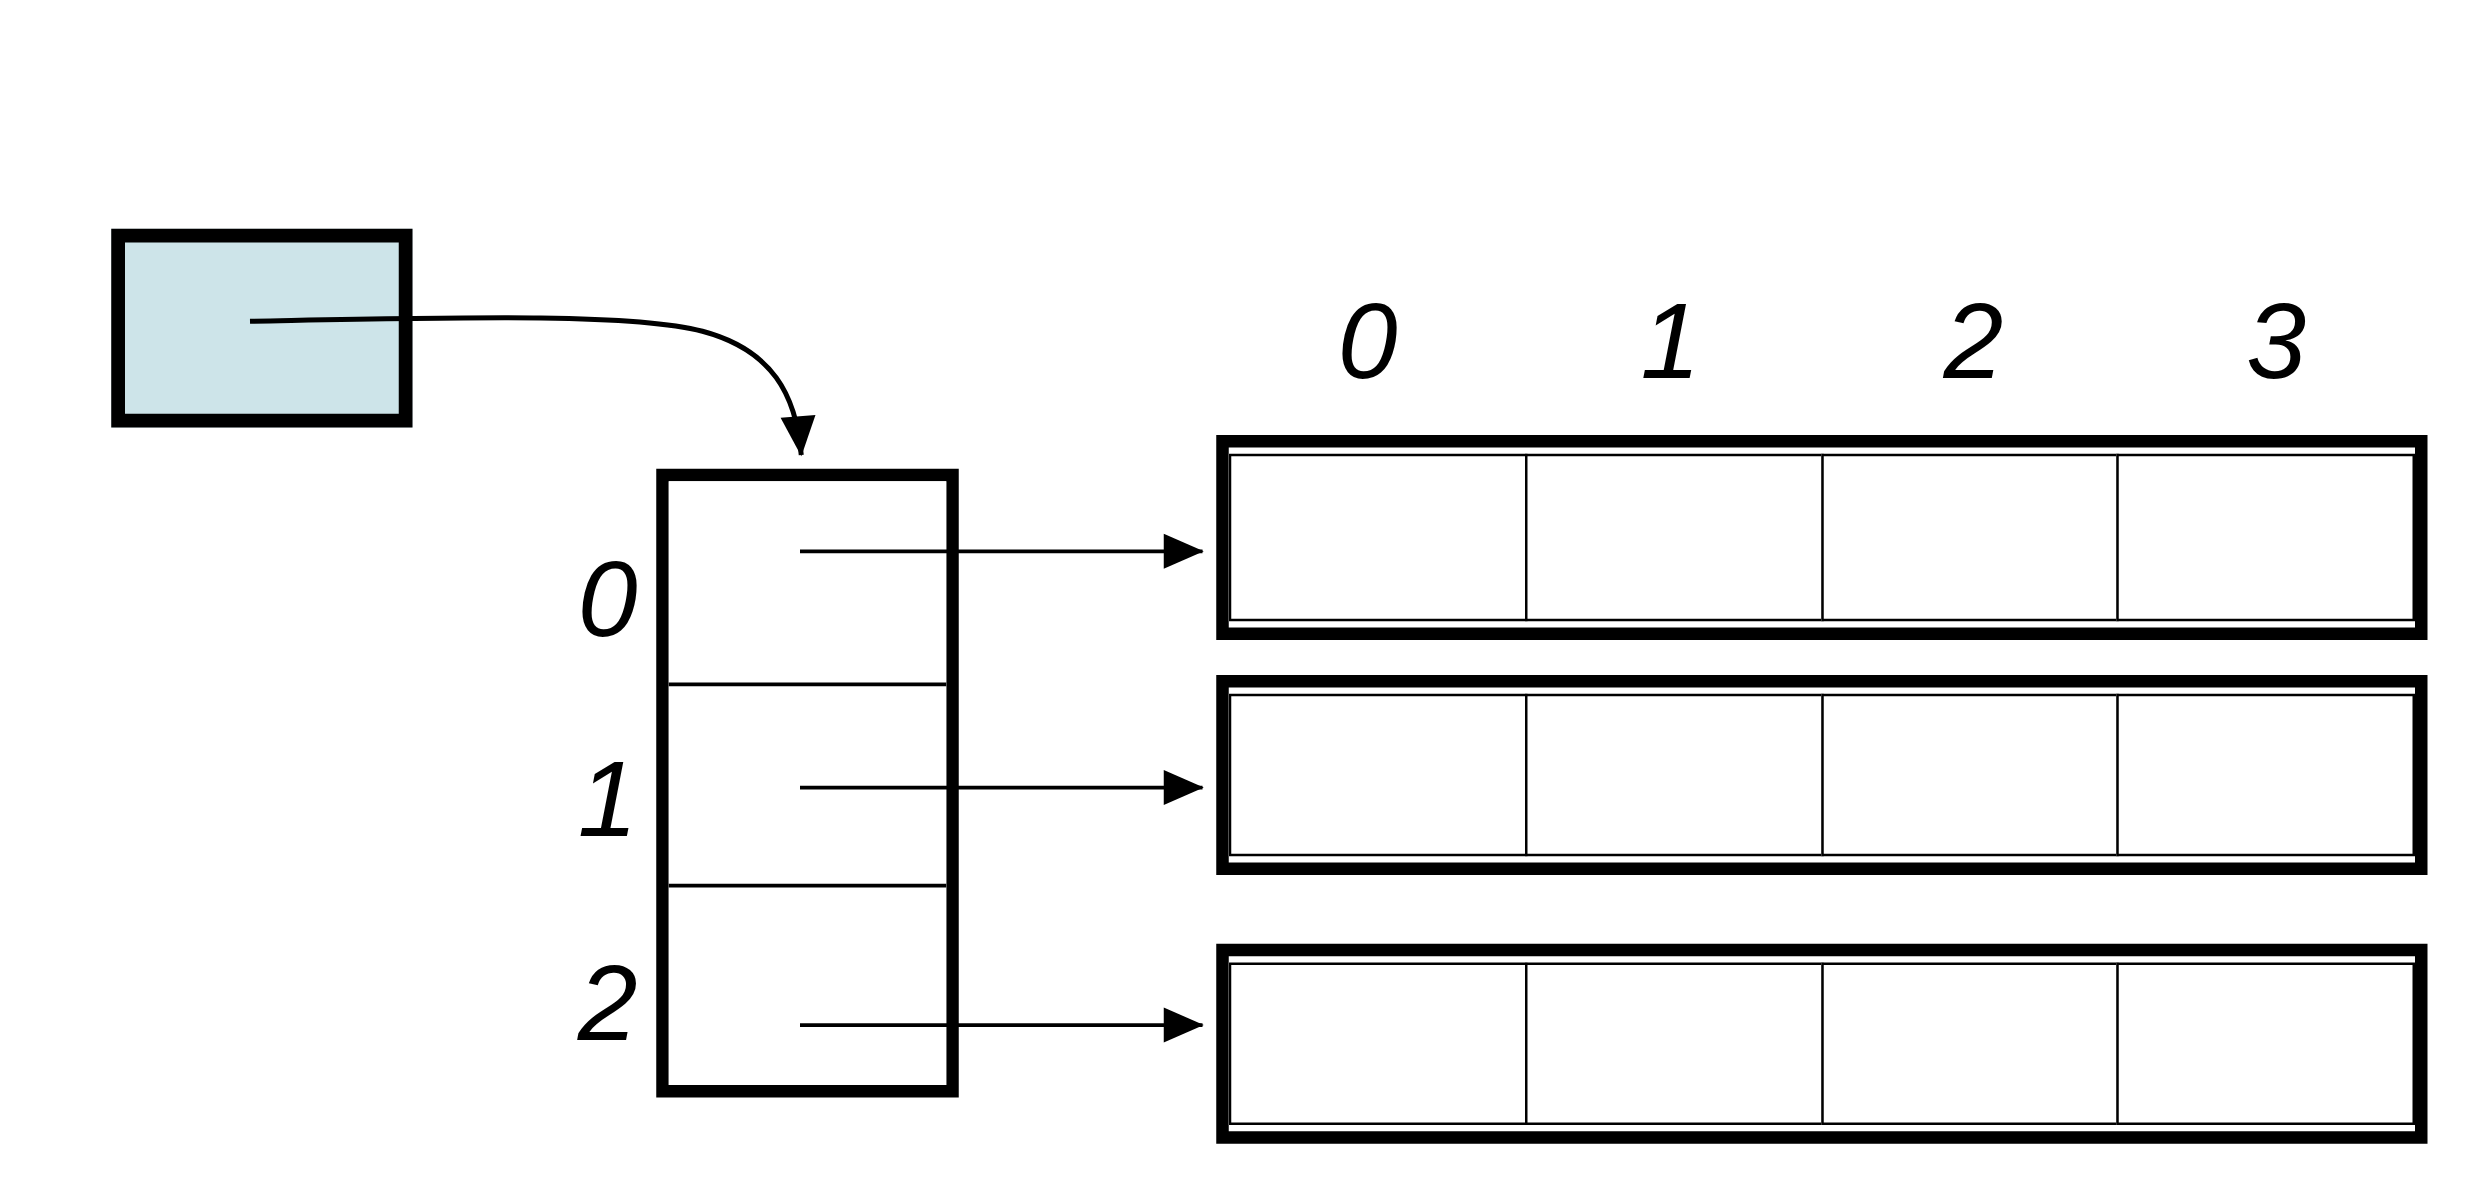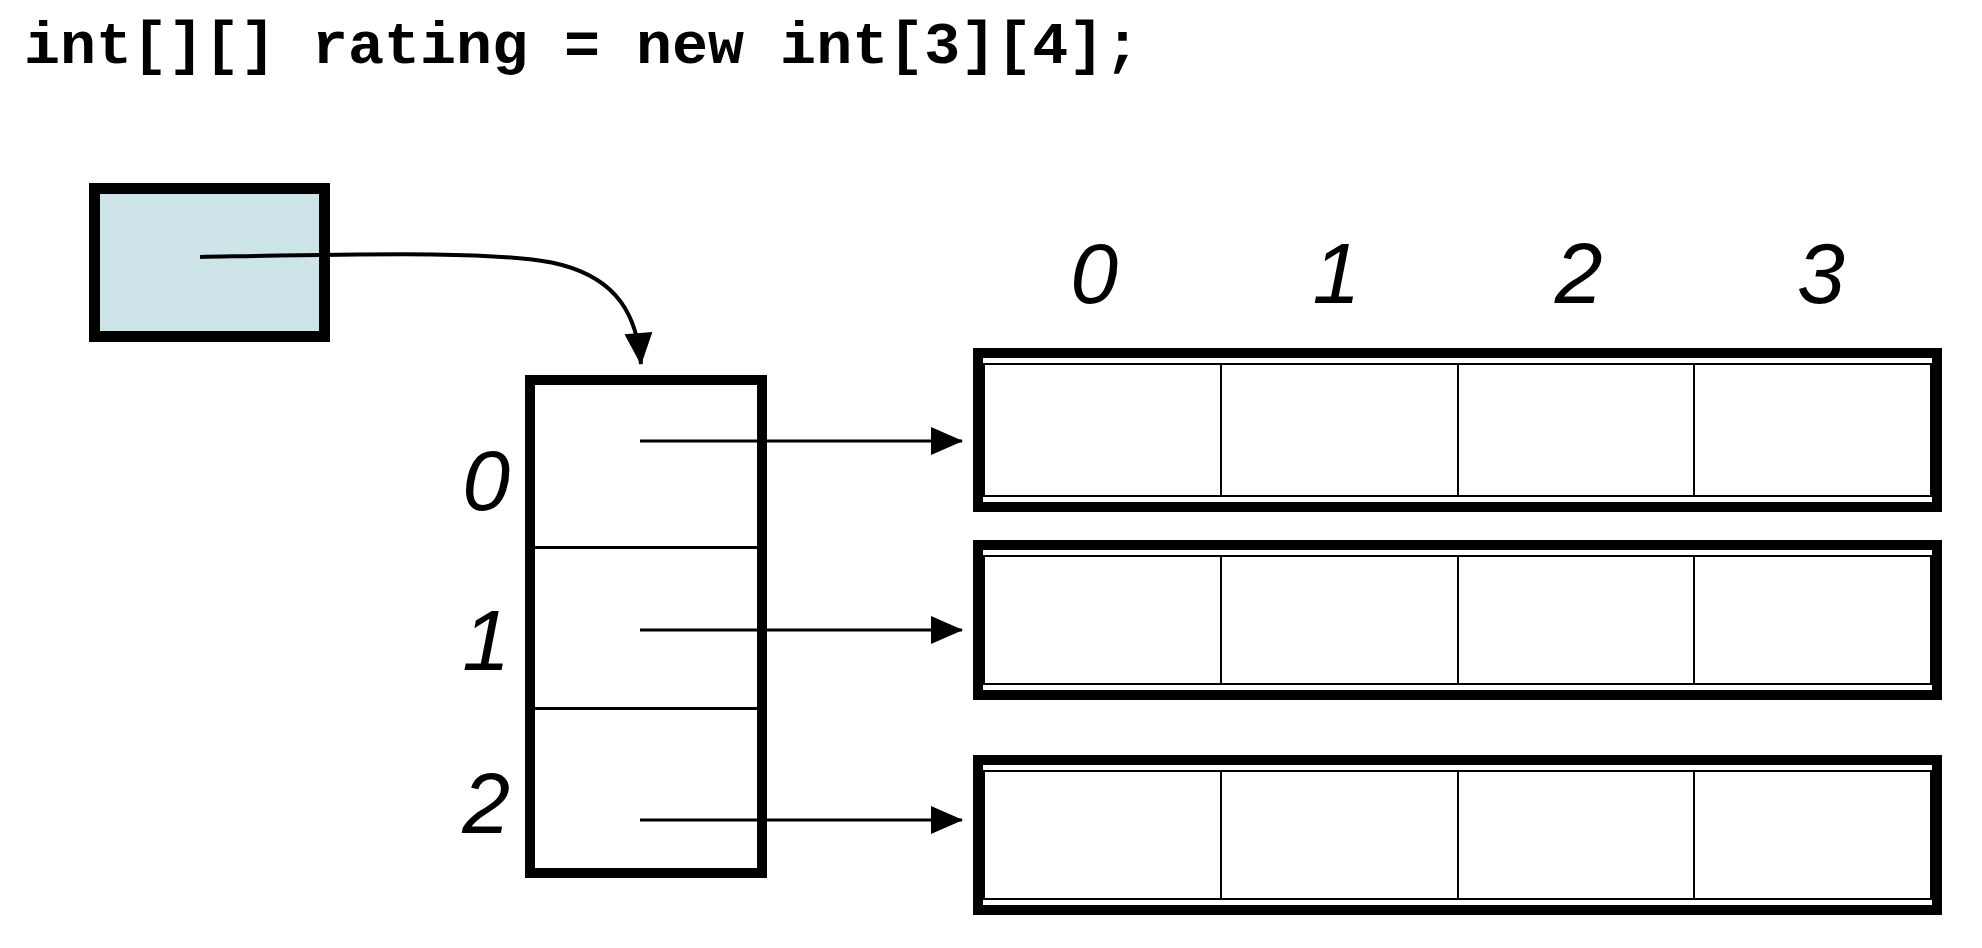--- a/index.html
+++ b/index.html
@@ -75,21 +75,20 @@
   svg.overlay {
     position:absolute; left:0; top:0; width:1982px; height:948px;
     pointer-events:none;
   }
 </style>
 </head>
 <body>
 
 <div id="canvas">
 
-  <div class="code-title">int[][] rating = new int[3][4];</div>
 
   <div class="ref-box" style="background-color: rgb(205, 228, 233);"></div>
 
   <div class="spine">
     <div class="spine-cell"></div>
     <div class="spine-cell"></div>
     <div class="spine-cell"></div>
   </div>
 
   <div class="idx-label idx-0">0</div>

